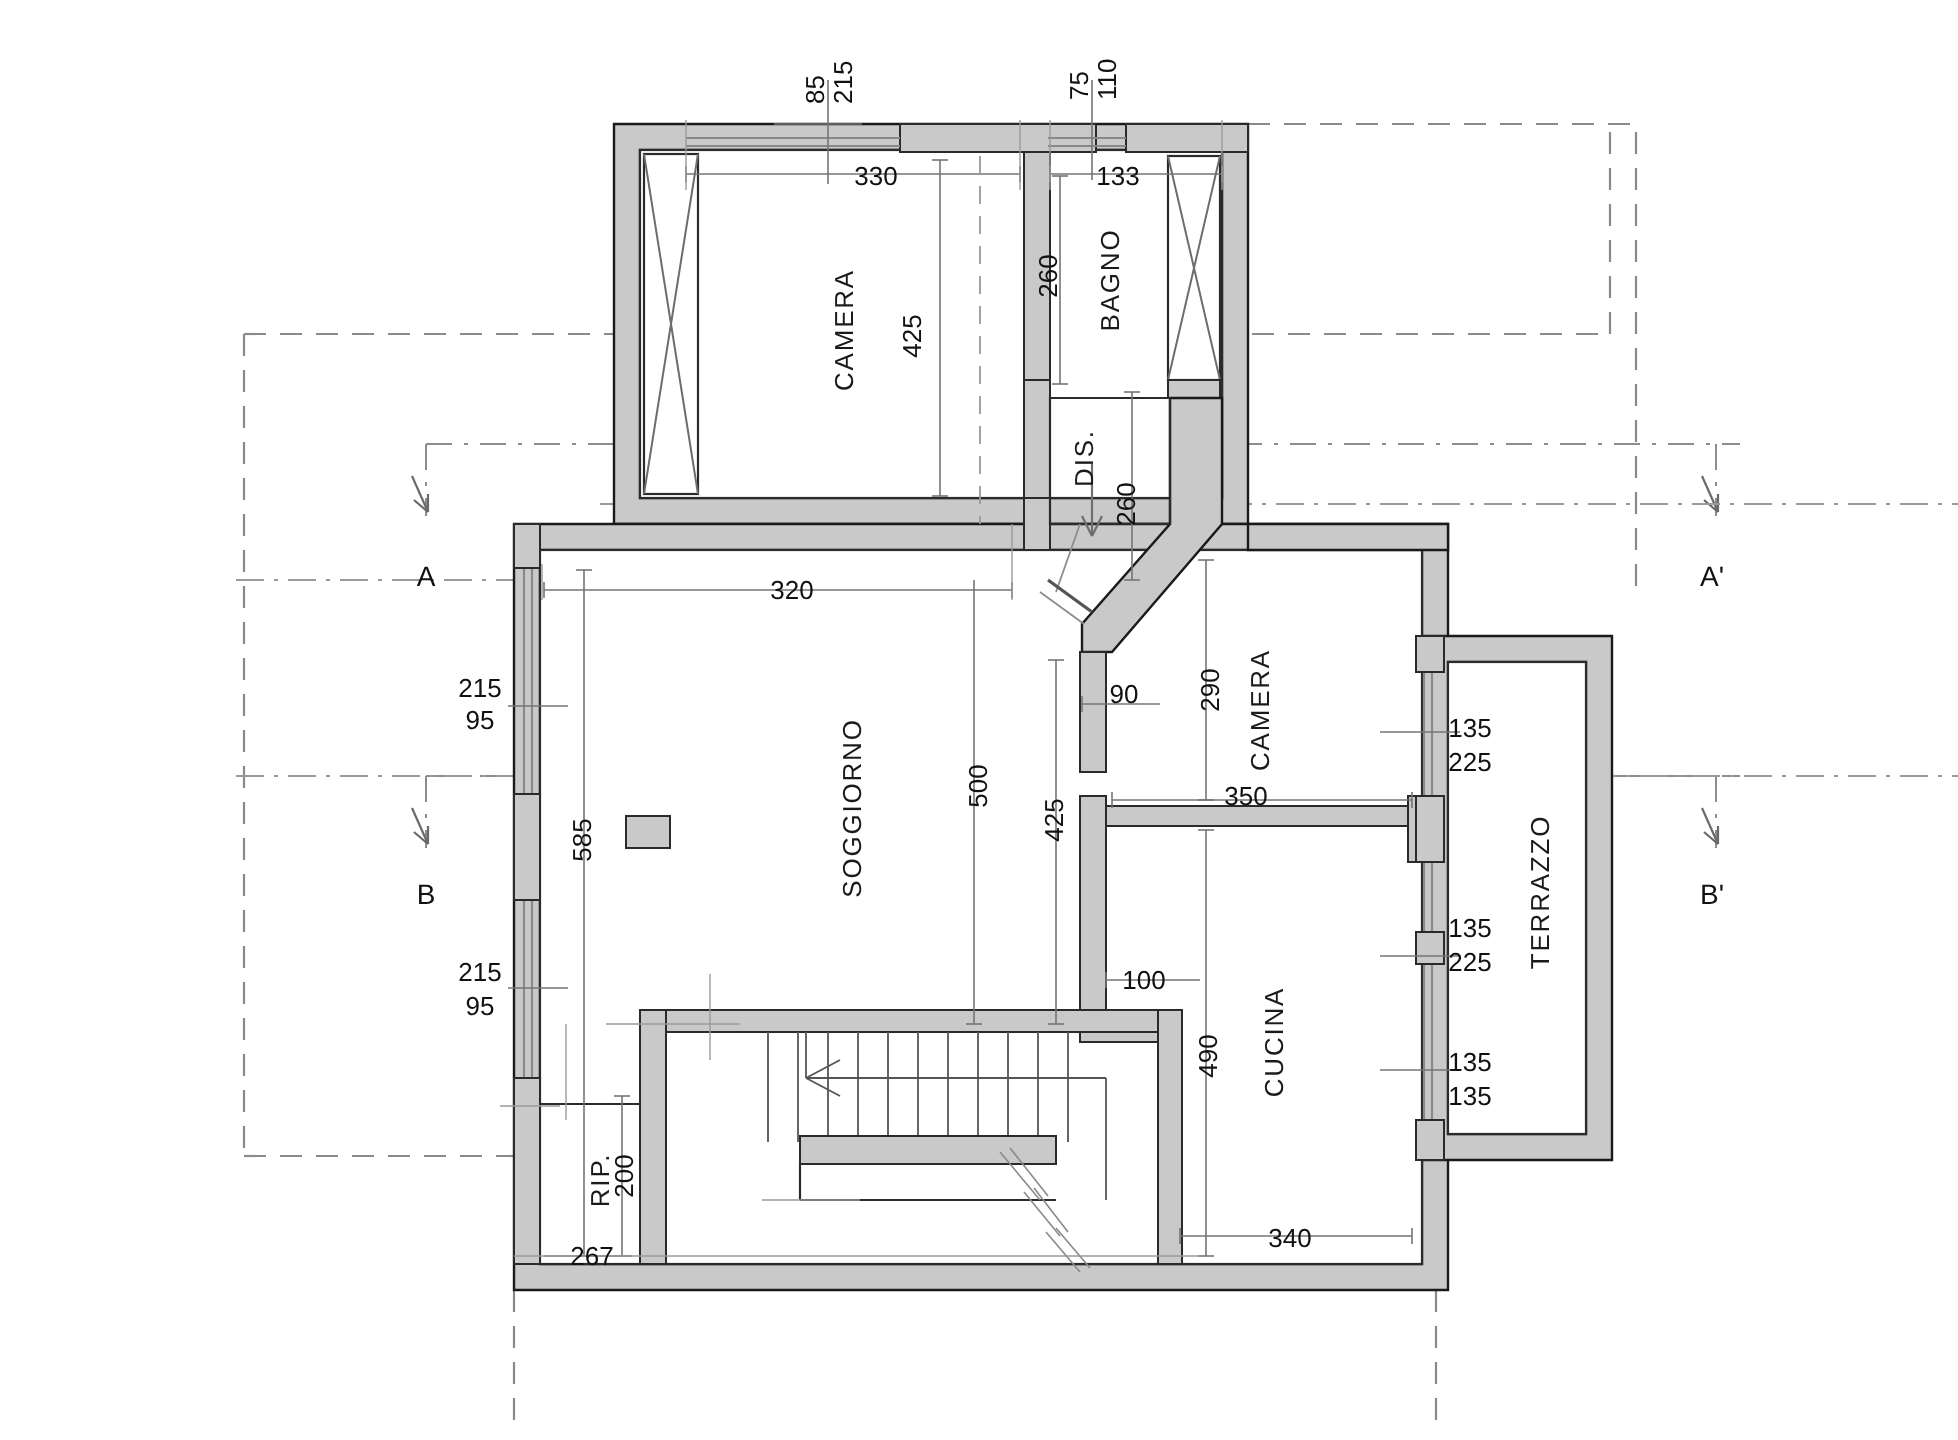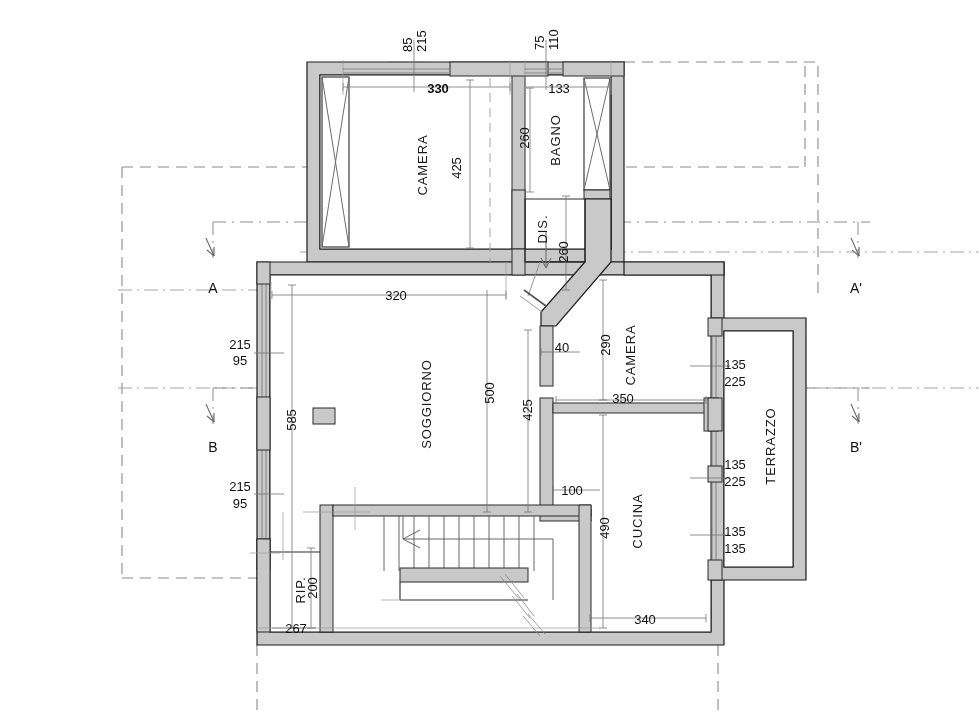--- a/index.html
+++ b/index.html
@@ -356,21 +356,21 @@
         <path d="M250,553 L280,553"></path>
         <path d="M283,512 L283,560"></path>
       </g>
     </g>
   </svg>
 
   <div class="lbl dim rot90" style="left:415px; top:52px;">215</div>
   <div class="lbl dim rot90" style="left:401px; top:52px;">85</div>
   <div class="lbl dim rot90" style="left:547px; top:50px;">110</div>
   <div class="lbl dim rot90" style="left:533px; top:50px;">75</div>
-  <div class="lbl dim ctr" style="left:438px; top:88px;font-weight:bold;">330</div>
+  <div class="lbl dim ctr" style="left:438px; top:88px;">330</div>
   <div class="lbl dim ctr" style="left:559px; top:88px;">133</div>
 
   <div class="lbl room-name rot90c" style="left:422px; top:165px;">CAMERA</div>
   <div class="lbl room-name rot90c" style="left:555px; top:140px;">BAGNO</div>
   <div class="lbl room-name rot90c" style="left:542px; top:229px;">DIS.</div>
   <div class="lbl room-name rot90c" style="left:426px; top:404px;">SOGGIORNO</div>
   <div class="lbl room-name rot90c" style="left:630px; top:355px;">CAMERA</div>
   <div class="lbl room-name rot90c" style="left:637px; top:521px;">CUCINA</div>
   <div class="lbl room-name rot90c" style="left:770px; top:446px;">TERRAZZO</div>
   <div class="lbl room-name rot90c" style="left:300px; top:590px;">RIP.</div>
@@ -384,21 +384,21 @@
   <div class="lbl dim rot90c" style="left:489px; top:393px;">500</div>
   <div class="lbl dim rot90c" style="left:527px; top:410px;">425</div>
 
   <div class="lbl dim ctr" style="left:240px; top:344px;">215</div>
   <div class="lbl dim ctr" style="left:240px; top:360px;">95</div>
   <div class="lbl dim ctr" style="left:240px; top:486px;">215</div>
   <div class="lbl dim ctr" style="left:240px; top:503px;">95</div>
 
   <div class="lbl dim rot90c" style="left:605px; top:345px;">290</div>
   <div class="lbl dim ctr" style="left:623px; top:398px;">350</div>
-  <div class="lbl dim ctr" style="left:562px; top:347px;">40</div>
+  <div class="lbl dim ctr" style="left:562px; top:347px;">90</div>
 
   <div class="lbl dim rot90c" style="left:604px; top:528px;">490</div>
   <div class="lbl dim ctr" style="left:572px; top:490px;">100</div>
   <div class="lbl dim ctr" style="left:645px; top:619px;">340</div>
 
   <div class="lbl dim ctr" style="left:735px; top:364px;">135</div>
   <div class="lbl dim ctr" style="left:735px; top:381px;">225</div>
   <div class="lbl dim ctr" style="left:735px; top:464px;">135</div>
   <div class="lbl dim ctr" style="left:735px; top:481px;">225</div>
   <div class="lbl dim ctr" style="left:735px; top:531px;">135</div>

